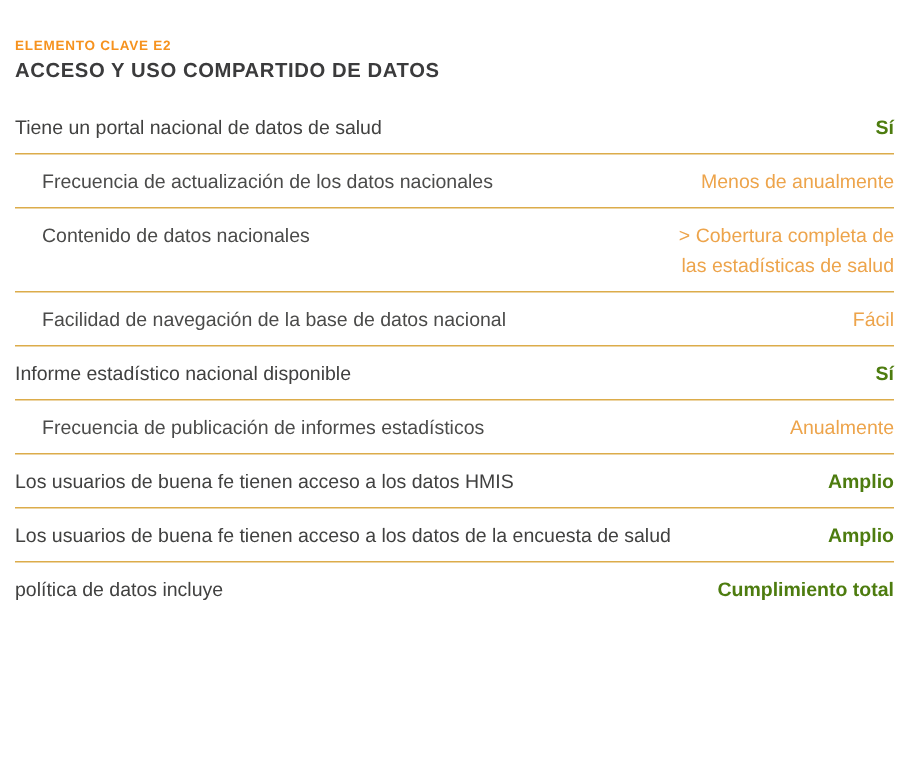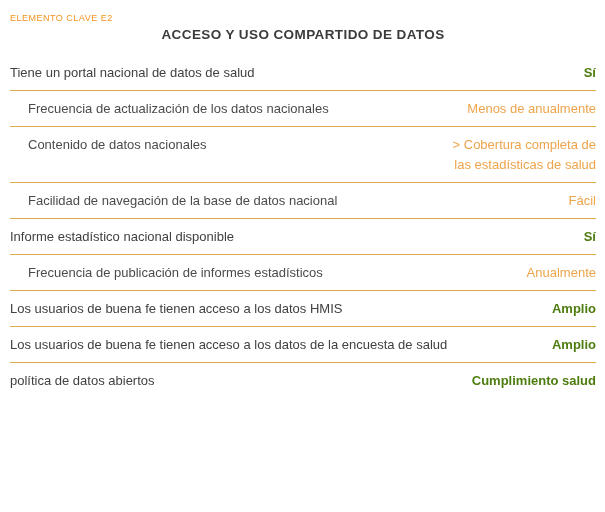--- a/index.html
+++ b/index.html
@@ -15,30 +15,30 @@
     -webkit-font-smoothing: antialiased;
   }
   .page {
     padding: 13px 9px 0 10px;
     box-sizing: border-box;
     width: 605px;
   }
   .eyebrow {
     color: #F6921E;
     font-size: 9px;
-    font-weight: 400;
+    font-weight: 700;
     letter-spacing: 0.5px;
+    margin-top: 12px;
   }
   .kicker {
     color: #3B3B3C;
     font-size: 13.5px;
     font-weight: 700;
     letter-spacing: 0.4px;
     margin-top: 4px;
-    text-align: center;
   }
   .title {
     color: #F7A21B;
     font-size: 21.5px;
     font-weight: 800;
     line-height: 22px;
     margin-top: 20px;
     letter-spacing: -0.2px;
     max-width: 560px;
   }
@@ -124,18 +124,18 @@
       <div class="row-label">Los usuarios de buena fe tienen acceso a los datos HMIS</div>
       <div class="row-value bold">Amplio</div>
     </div>
 
     <div class="row top">
       <div class="row-label" style="max-width:440px;">Los usuarios de buena fe tienen acceso a los datos de la encuesta de salud</div>
       <div class="row-value bold">Amplio</div>
     </div>
 
     <div class="row top no-border">
-      <div class="row-label">política de datos abiertos</div>
-      <div class="row-value bold">Cumplimiento salud</div>
+      <div class="row-label">política de datos incluye</div>
+      <div class="row-value bold">Cumplimiento total</div>
     </div>
 
   </div>
 </div>
 
 </body></html>

